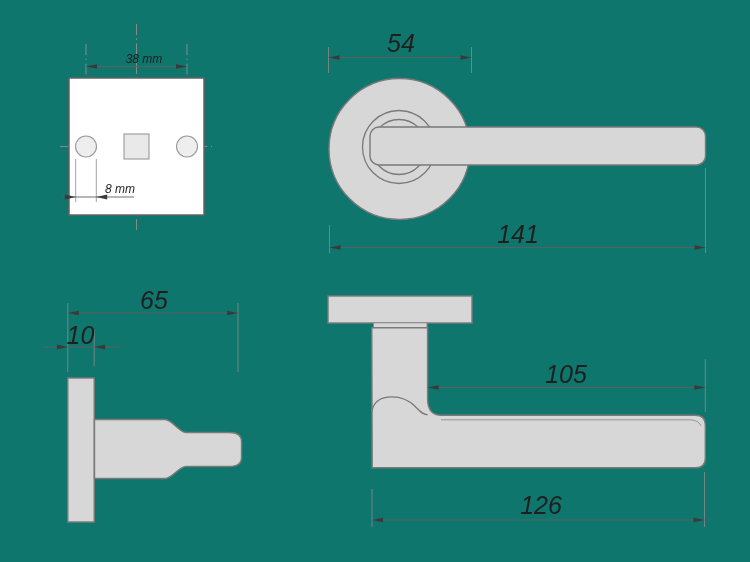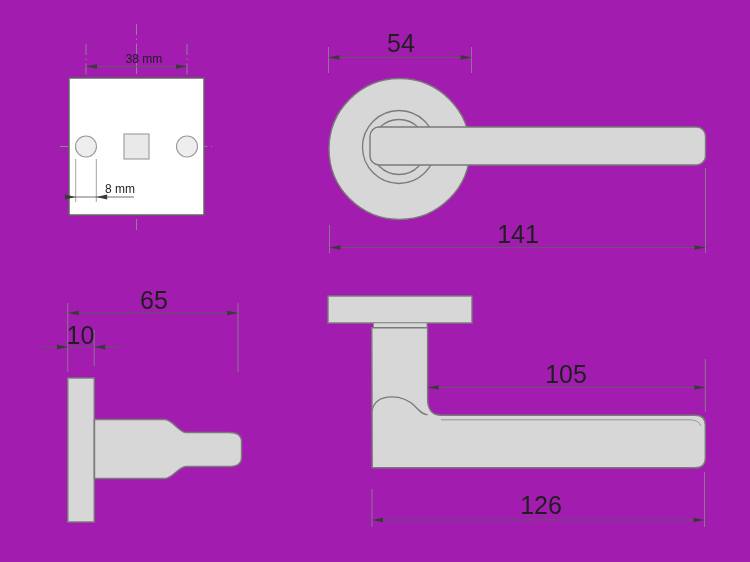--- a/index.html
+++ b/index.html
@@ -1,16 +1,16 @@
 <!DOCTYPE html>
 <html><head>
 <meta charset="utf-8">
 <style>
   html,body{margin:0;padding:0;background:#ffffff;}
-  #canvas{width:750px;height:562px;background:#a21caf;position:relative;overflow:hidden;}
+  #canvas{width:750px;height:562px;background:#0f766e;position:relative;overflow:hidden;font-style:italic;}
   .shape{fill:#d7d7d7;stroke:#7a7a7a;stroke-width:1.4;}
   .shape-thin{fill:#d7d7d7;stroke:#8a8a8a;stroke-width:1;}
   .plate{fill:#ffffff;stroke:#636363;stroke-width:1.5;}
   .hole{fill:#eeeeee;stroke:#9a9a9a;stroke-width:1.1;}
   .sq{fill:#e9e9e9;stroke:#9a9a9a;stroke-width:1.1;}
   .innerline{fill:none;stroke:#7a7a7a;stroke-width:1.3;}
   .hl{fill:none;stroke:#909090;stroke-width:0.9;}
   .dim{stroke:#5f5f5f;stroke-width:0.9;fill:none;}
   .ext{stroke:#8c8c8c;stroke-width:0.8;fill:none;}
   .center{stroke:#8f8f8f;stroke-width:0.9;fill:none;stroke-dasharray:11 3.5 1.5 3.5;}

